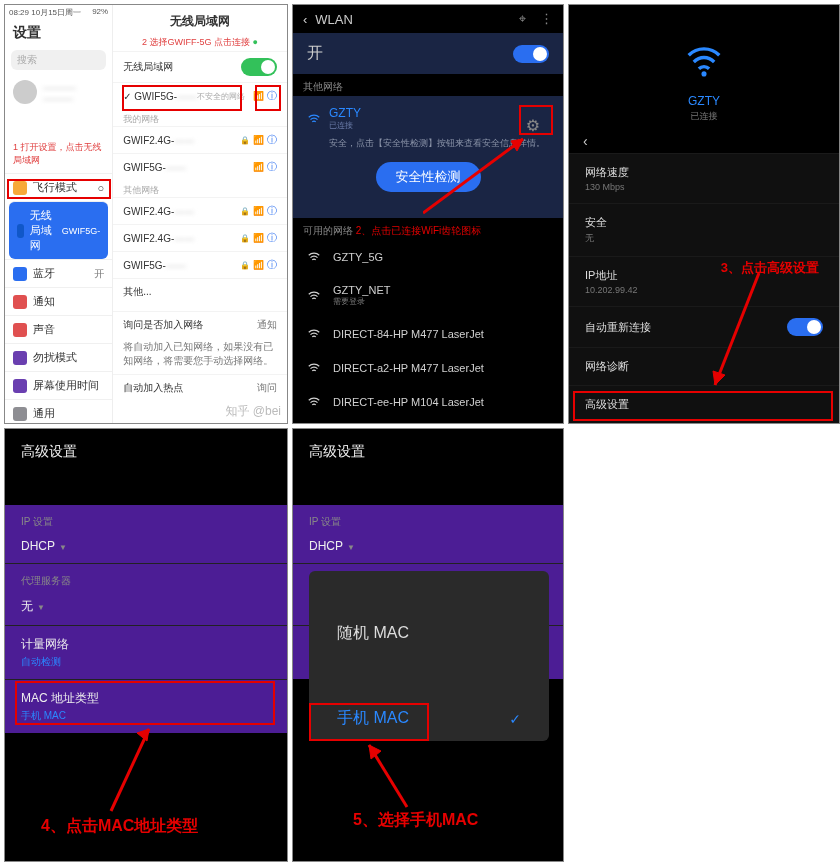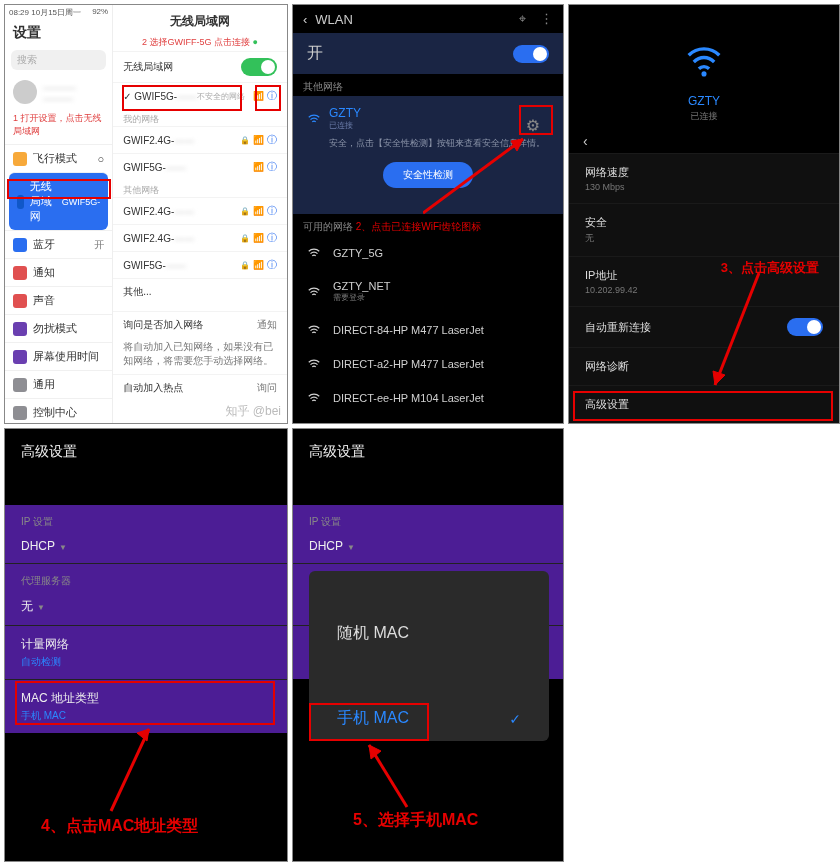--- a/index.html
+++ b/index.html
@@ -27,21 +27,21 @@
 
   
   .p1 { display: flex; background: #a21caf; font-size: 11px; }
   .p1-left { width: 38%; background: #fff; display: flex; flex-direction: column; }
   .p1-right { width: 62%; background: #fff; display: flex; flex-direction: column; border-left: 1px solid #eee; }
   .p1 .status { font-size: 8px; color: #555; padding: 2px 4px; display: flex; justify-content: space-between; }
   .p1 .title { font-size: 14px; font-weight: 600; padding: 4px 8px; }
   .p1 .search { margin: 4px 6px; padding: 3px 6px; background: #f0f0f0; border-radius: 6px; font-size: 10px; color: #aaa; }
   .p1 .user { display: flex; align-items: center; gap: 6px; padding: 6px 8px; }
   .p1 .avatar { width: 24px; height: 24px; border-radius: 50%; background: #ccc; }
-  .p1 .warn { color: #e04040; font-size: 9px; padding: 2px 8px 6px; }
+  .p1 .warn { color: #e04040; font-size: 9px; padding: 2px 8px 6px; margin-top: 29px; }
   .p1 .litem { display: flex; align-items: center; padding: 6px 8px; gap: 6px; font-size: 11px; border-top: 1px solid #f0f0f0; }
   .p1 .litem .ic { width: 14px; height: 14px; border-radius: 3px; display: inline-block; }
   .p1 .litem.sel { background: #2a6ef0; color: #fff; border-radius: 6px; margin: 0 4px; }
   .p1 .rtitle { text-align: center; font-size: 12px; font-weight: 600; padding: 8px 0 4px; }
   .p1 .rwarn { text-align: center; font-size: 9px; color: #e04040; padding: 2px 0; }
   .p1 .ritem { display: flex; align-items: center; justify-content: space-between; padding: 6px 10px; font-size: 10px; border-top: 1px solid #f3f3f3; }
   .p1 .ritem .lbl { display: flex; flex-direction: row; }
   .p1 .ritem .sub { font-size: 8px; color: #aaa; }
   .p1 .lock::after { content: "🔒"; font-size: 8px; margin-left: 2px; }
   .p1 .wifi-i::before { content: "📶"; font-size: 9px; }
@@ -49,21 +49,21 @@
   .p1 .rgroup { font-size: 9px; color: #aaa; padding: 4px 10px 0; }
   .p1 .watermark { position:absolute; bottom:3px; right:6px; color:#bbb; font-size:12px; }
 
   
   .p2 { background: #000; }
   .p2 .top { background:#000; }
   .p2 .togrow { background:#1a2544; display:flex; justify-content:space-between; padding:10px 14px; align-items:center; }
   .p2 .card { background:#1a2544; margin:0; padding:10px 14px 14px; }
   .p2 .ssid { color:#2a88ff; font-size:12px; display:flex; align-items:center; gap:8px; }
   .p2 .card .desc { font-size:9px; color:#8a93a8; margin:6px 0 8px 22px; }
-  .p2 .secbtn { display:block; margin:12px auto; background:#2a6ef0; color:#fff; border:none; border-radius:16px; padding:6px 20px; font-size:10px; }
+  .p2 .secbtn { display:block; margin:12px auto; background:#2a6ef0; color:#fff; border:none; border-radius:16px; padding:6px 20px; font-size:13px; }
   .p2 .gear { width:24px; height:24px; display:flex; align-items:center; justify-content:center; color:#888; font-size:16px; position:absolute; right:18px; top:108px; }
   .p2 .list .ritem { display:flex; align-items:center; gap:12px; padding:10px 14px; font-size:11px; color:#d0d0d0; }
   .p2 .list .ritem .sub { font-size:8px; color:#777; }
   .p2 .wic { width:14px; height:14px; display:inline-block; }
   .p2 .wic svg { width:14px; height:14px; }
 
   
   .p3 { background:#000; }
   .p3 .center { text-align:center; padding:40px 0 10px; }
   .p3 .bigwifi { font-size:38px; color:#2a88ff; }

